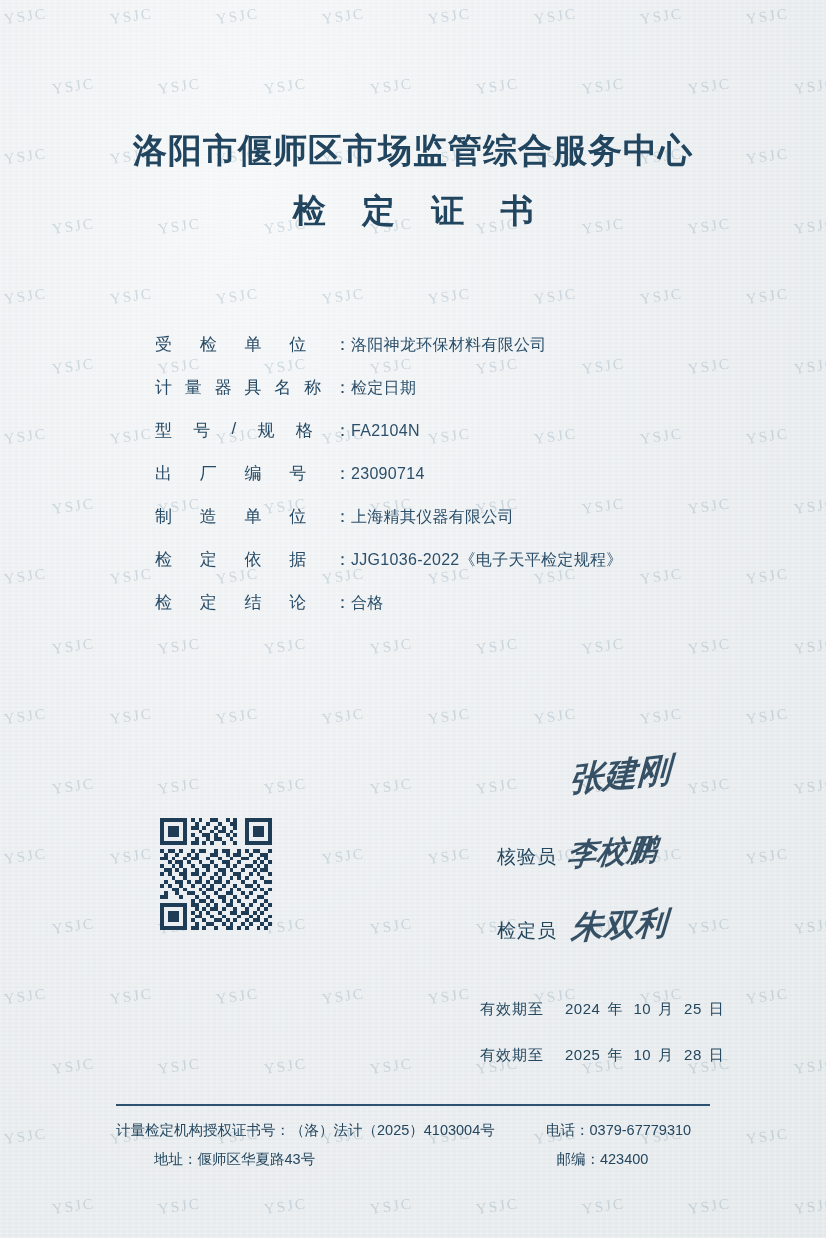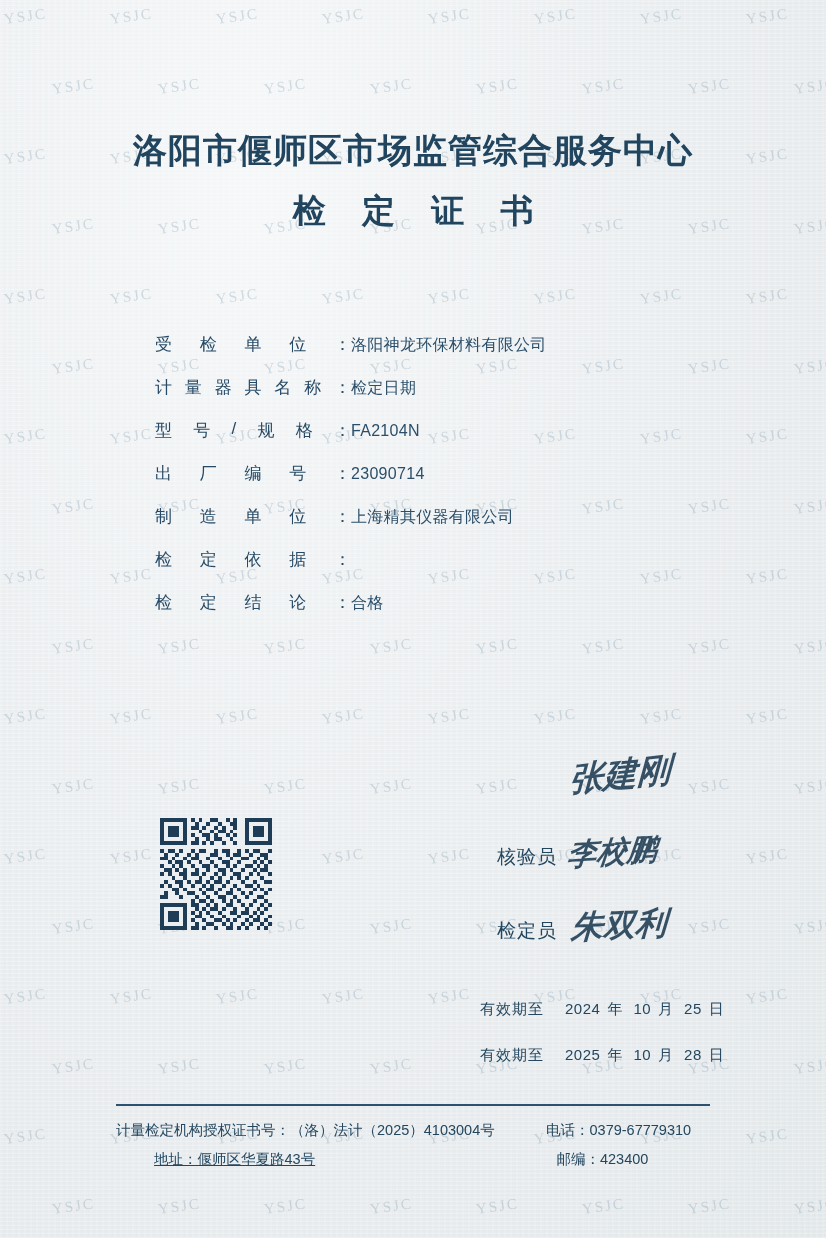--- a/index.html
+++ b/index.html
@@ -191,21 +191,21 @@
     width: 594px;
     font-size: 14.5px;
     color: #24475f;
   }
   .footer-line {
     display: flex;
     height: 29px;
     align-items: center;
   }
   .footer-left { width: 430px; }
-  .footer-left.indent { padding-left: 38px; text-decoration: underline; }
+  .footer-left.indent { padding-left: 38px; }
   .footer-right { width: 164px; }
 </style>
 </head>
 <body>
 
 <div class="page">
   <div class="paper-bg"></div>
   <div class="paper-noise"></div>
 
   <div class="watermarks" id="watermark-layer">
@@ -416,20 +416,21 @@
           <div class="field-value">上海精其仪器有限公司</div>
         </div>
         <div class="field-row">
           <div class="field-label">
             <span>检</span>
             <span>定</span>
             <span>依</span>
             <span>据</span>
             <span>：</span>
           </div>
+          <div class="field-value">JJG1036-2022《电子天平检定规程》</div>
         </div>
         <div class="field-row">
           <div class="field-label">
             <span>检</span>
             <span>定</span>
             <span>结</span>
             <span>论</span>
             <span>：</span>
           </div>
           <div class="field-value">合格</div>

